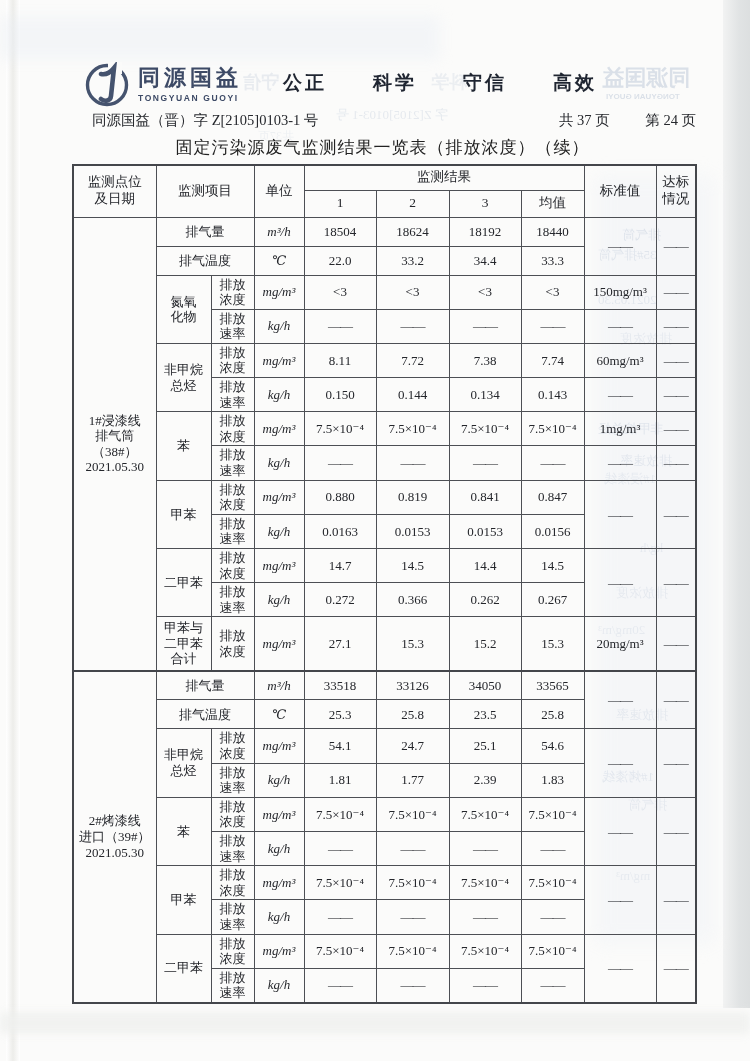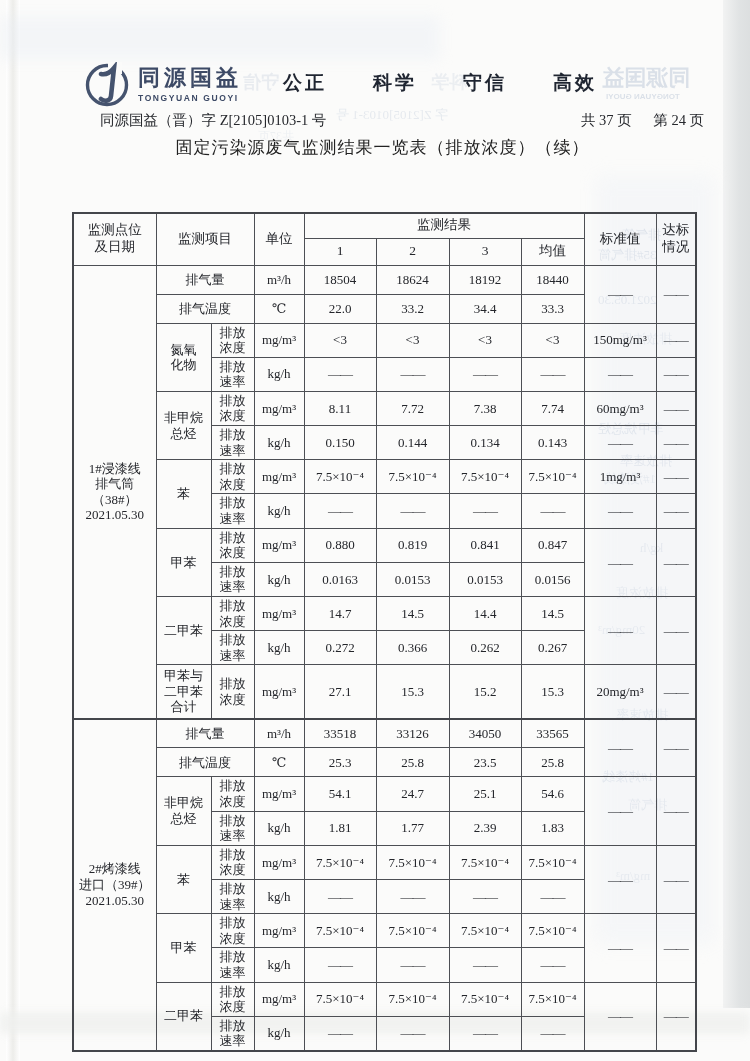--- a/index.html
+++ b/index.html
@@ -28,40 +28,40 @@
   .logo-wrap{position:absolute;left:84px;top:62px;display:flex;align-items:center;}
   .logo-mark{width:46px;height:46px;}
   .logo-txt{margin-left:8px;}
   .logo-cn{font-family:"Liberation Sans","DejaVu Sans",sans-serif;font-weight:bold;
     font-size:22px;letter-spacing:4px;color:#3d4a66;line-height:1;}
   .logo-en{font-family:"Liberation Sans","DejaVu Sans",sans-serif;font-weight:bold;
     font-size:8.5px;letter-spacing:1.6px;color:#3d4a66;margin-top:4px;}
   .slogan{position:absolute;left:283px;top:70px;display:flex;gap:46px;
     font-family:"Liberation Sans","DejaVu Sans",sans-serif;font-weight:bold;
     font-size:19px;letter-spacing:3px;color:#1f2531;}
-  .doc-line{position:absolute;left:100px;top:111px;width:604px;display:flex;
+  .doc-line{position:absolute;left:92px;top:111px;width:604px;display:flex;
     justify-content:space-between;font-size:14.5px;color:#26282d;}
-  .doc-line .pages span{margin-left:18px;}
+  .doc-line .pages span{margin-left:32px;}
   .page-title{position:absolute;left:70px;top:136px;width:625px;text-align:center;
     font-size:17px;letter-spacing:1px;color:#222;}
   
   table.monitor{position:absolute;left:72px;top:164px;border-collapse:collapse;
-    table-layout:fixed;width:623px;background:transparent;margin-top:48px;}
+    table-layout:fixed;width:623px;background:transparent;}
   table.monitor,table.monitor td,table.monitor th{border:1px solid #4d4f54;}
   table.monitor{border:2px solid #44464b;}
   table.monitor th{font-weight:normal;font-size:13.5px;white-space:pre-line;
     text-align:center;padding:2px 1px;line-height:1.25;}
   table.monitor td{font-size:13px;white-space:pre-line;text-align:center;
     padding:1px 2px;line-height:1.2;vertical-align:middle;}
   tr.h1{height:29px;} tr.h2{height:32px;} tr.tall{height:54px;}
   tr.hdr1{height:25px;} tr.hdr2{height:27px;}
   tr.sec2 td{border-top:2px solid #44464b;}
   td.val{text-align:left;padding-left:7px;}
   td.pt{font-size:13px;line-height:1.45;padding:0 1px;}
-  td.unit{font-size:12.5px;}
+  td.unit{font-size:12.5px;font-style:italic;}
   td.sub{font-size:12.5px;line-height:1.15;}
   td.std{font-size:12.5px;}
   td.dash{letter-spacing:-1px;color:#3a3c40;}
   td.vdash{text-align:left;padding-left:7px;letter-spacing:-1px;color:#3a3c40;}
 </style>
 </head>
 <body>
 
 <div class="scan-right"></div>
 <div class="scan-left"></div>

